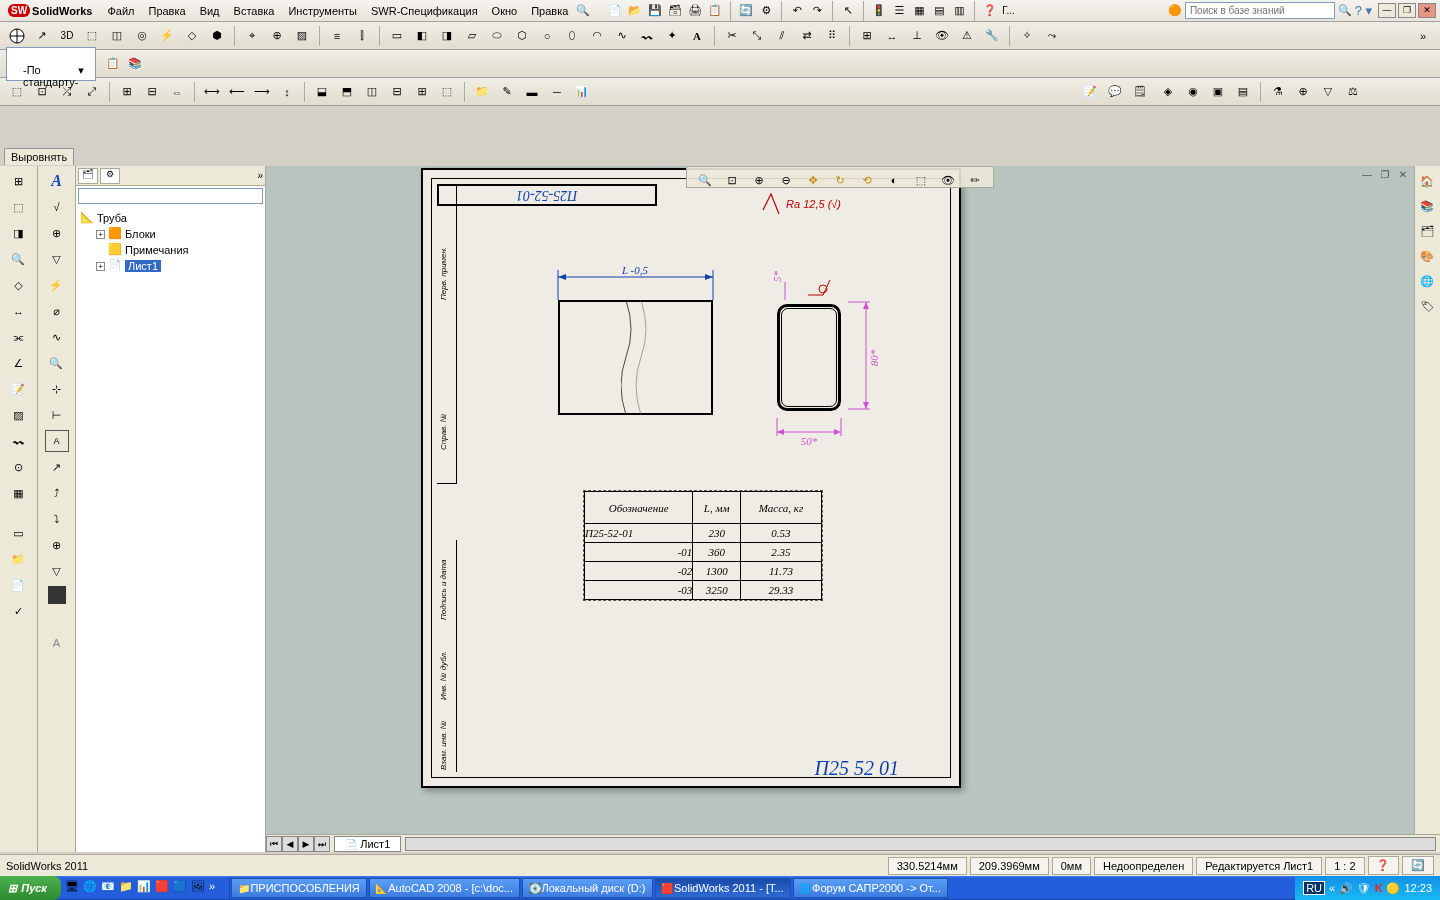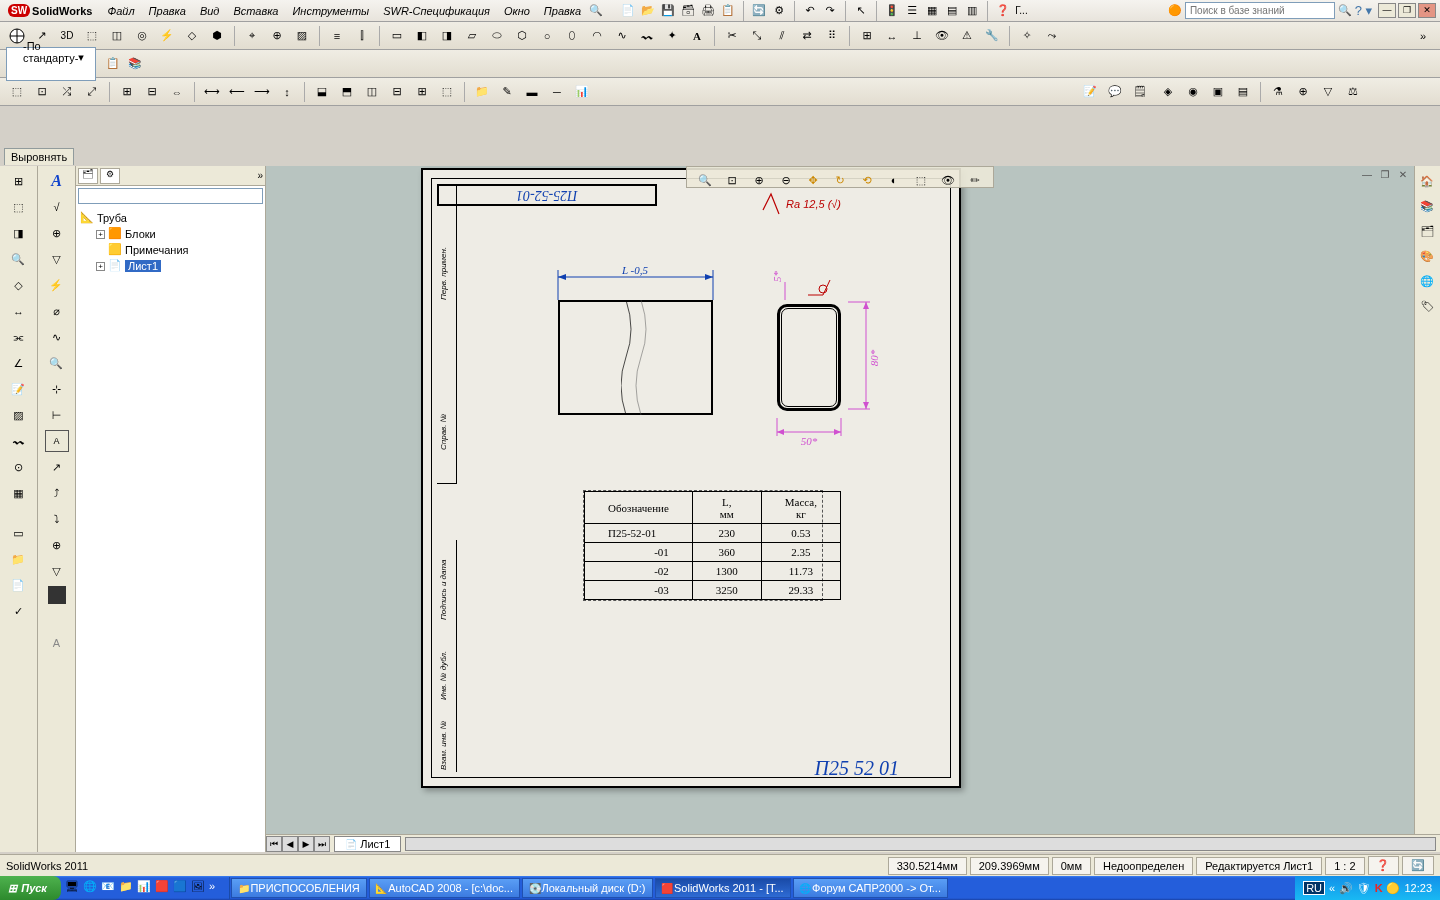--- a/index.html
+++ b/index.html
@@ -1,30 +1,30 @@
 <!DOCTYPE html>
 <html><head>
 <meta charset="utf-8">
 <style>
 * { margin:0; padding:0; box-sizing:border-box; font-family:Tahoma,Arial,sans-serif; font-size:11px; }
 body { width:1440px; height:900px; background:#d4d0c8; overflow:hidden; position:relative; }
 .menubar { height:22px; background:linear-gradient(#f5f3ef,#e8e4dc); display:flex; align-items:center; border-bottom:1px solid #a0a0a0; }
 .logo { display:flex; align-items:center; padding:0 8px; font-weight:bold; font-size:13px; }
 .logo .sw { background:#c00; color:#fff; padding:1px 3px; border-radius:6px; margin-right:2px; font-size:10px; }
-.menuitem { padding:3px 7px; cursor:default;font-style:italic; }
+.menuitem { padding:3px 7px; cursor:default; }
 .menu-icons { display:flex; gap:4px; padding:0 6px; align-items:center;}
 .micon { width:16px; height:16px; display:flex; align-items:center; justify-content:center; border:1px solid transparent; }
 .search-box { width:150px; height:17px; border:1px solid #7f9db9; background:#fff; padding:1px 4px; font-size:10px; color:#888; }
 .winbtns { margin-left:auto; display:flex; gap:2px; padding-right:4px;}
 .winbtn { width:18px; height:15px; border:1px solid #888; background:#ece9d8; font-size:9px; text-align:center; line-height:13px;}
 .toolbar { height:28px; background:linear-gradient(#f0ede4,#e2ddd0); border-bottom:1px solid #a0a0a0; display:flex; align-items:center; padding:0 6px; gap:3px; }
 .tbtn { width:22px; height:22px; border:1px solid transparent; display:flex; align-items:center; justify-content:center; }
 .tsep { width:1px; height:20px; background:#aaa; margin:0 3px;}
 .row2 { height:28px; background:linear-gradient(#f0ede4,#e2ddd0); border-bottom:1px solid #a0a0a0; display:flex; align-items:center; padding:0 6px;}
-.combo { width:90px; height:24px; border:1px solid #7f9db9; background:#fff; padding:16px; font-size:10px; display:flex; align-items:flex-end; justify-content:space-between;}
+.combo { width:90px; height:24px; border:1px solid #7f9db9; background:#fff; padding:16px; font-size:10px; display:flex; align-items:flex-start; justify-content:space-between;}
 .row3 { height:28px; background:linear-gradient(#f0ede4,#e2ddd0); border-bottom:1px solid #a0a0a0; display:flex; align-items:center; padding:0 6px; gap:3px;}
 .panel-label { position:absolute; left:4px; top:148px; font-size:11px; background:#ece9d8; padding:2px 6px; border:1px solid #919b9c; border-bottom:none; z-index:5;}
 .workspace { position:absolute; left:0; top:166px; right:0; bottom:48px; display:flex; }
 .left-tools { width:38px; background:#ece9d8; border-right:1px solid #aca899; display:flex; flex-direction:column; padding:4px 2px; gap:4px; align-items:center;}
 .left-tools2 { width:38px; background:#ece9d8; border-right:1px solid #aca899; display:flex; flex-direction:column; padding:4px 2px; gap:4px; align-items:center;}
 .ltbtn { width:24px; height:22px; border:1px solid transparent; display:flex; align-items:center; justify-content:center;}
 .tree-panel { width:190px; background:#fff; border-right:1px solid #aca899; display:flex; flex-direction:column;}
 .tree-tabs { height:20px; background:#ece9d8; display:flex; align-items:center; padding:2px; gap:2px; border-bottom:1px solid #aca899;}
 .tree-tab { width:20px; height:16px; border:1px solid #aca899; background:#fff; font-size:9px; text-align:center;}
 .tree-filter { padding:2px;}
@@ -49,21 +49,21 @@
 .dim-line{stroke:#1040b0;stroke-width:1;fill:none;}
 .dim-text{fill:#1040b0;font-style:italic;font-size:11px;font-family:'Times New Roman',serif;}
 .tube-view{position:absolute;left:350px;top:130px;width:72px;height:115px;}
 .tube-rect{border:3px solid #000;border-radius:10px;width:64px;height:107px;position:absolute;left:4px;top:4px;}
 .tube-rect-inner{border:1px solid #000;border-radius:7px;width:56px;height:99px;position:absolute;left:8px;top:8px;}
 .dim-pink{stroke:#d050d0;stroke-width:1;fill:none;}
 .dim-pink-text{fill:#d050d0;font-style:italic;font-size:11px;font-family:'Times New Roman',serif;}
 .weld{position:absolute;left:385px;top:105px;}
 .data-table{position:absolute;left:160px;top:320px;width:240px;border:1px dashed #555;}
 .data-table table{width:100%;border-collapse:collapse;}
-.data-table td{border:1px solid #000;padding:3px 23px;font-family:'Times New Roman',serif;font-size:11px;text-align:center;}
+.data-table td{border:1px solid #000;padding:3px 0;font-style:italic;font-family:'Times New Roman',serif;font-size:11px;text-align:center;}
 .data-table .hdr td{height:32px;}
 .notes{position:absolute;left:60px;top:545px;font-style:italic;font-family:'Times New Roman',serif;font-size:12px;}
 .notes div{margin:2px 0;}
 .big-title{position:absolute;bottom:6px;right:60px;font-style:italic;font-family:'Times New Roman',serif;font-size:20px;color:#1040b0;}
 .side-labels{position:absolute;left:16px;top:200px;font-size:8px;transform:rotate(-90deg);transform-origin:left top;font-style:italic;white-space:nowrap;}
 .sheet-tabs{position:absolute;left:266px;bottom:48px;right:0;height:18px;background:#ece9d8;border-top:1px solid #aca899;display:flex;align-items:center;}
 .sheet-tab-nav{display:flex;}
 .sheet-tab-nav div{width:16px;height:16px;border:1px solid #888;background:#ddd;font-size:9px;text-align:center;line-height:14px;}
 .sheet-tab{background:#fff;border:1px solid #888;padding:1px 10px;font-size:10px;margin-left:4px;}
 .hscroll{flex:1;height:14px;background:#ddd;margin:0 4px;border:1px solid #888;}

